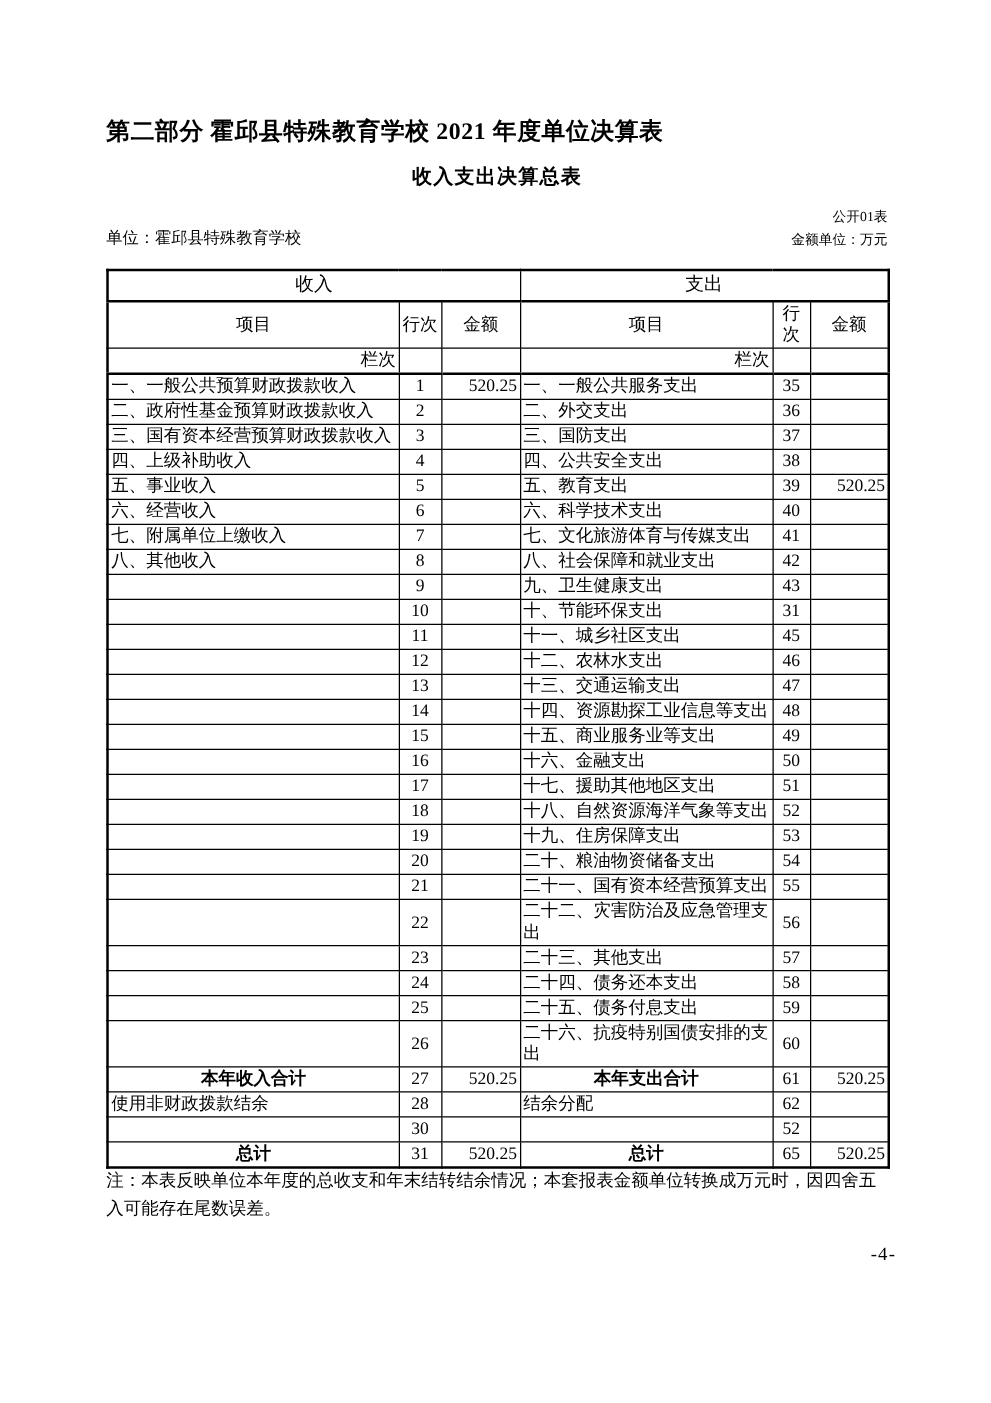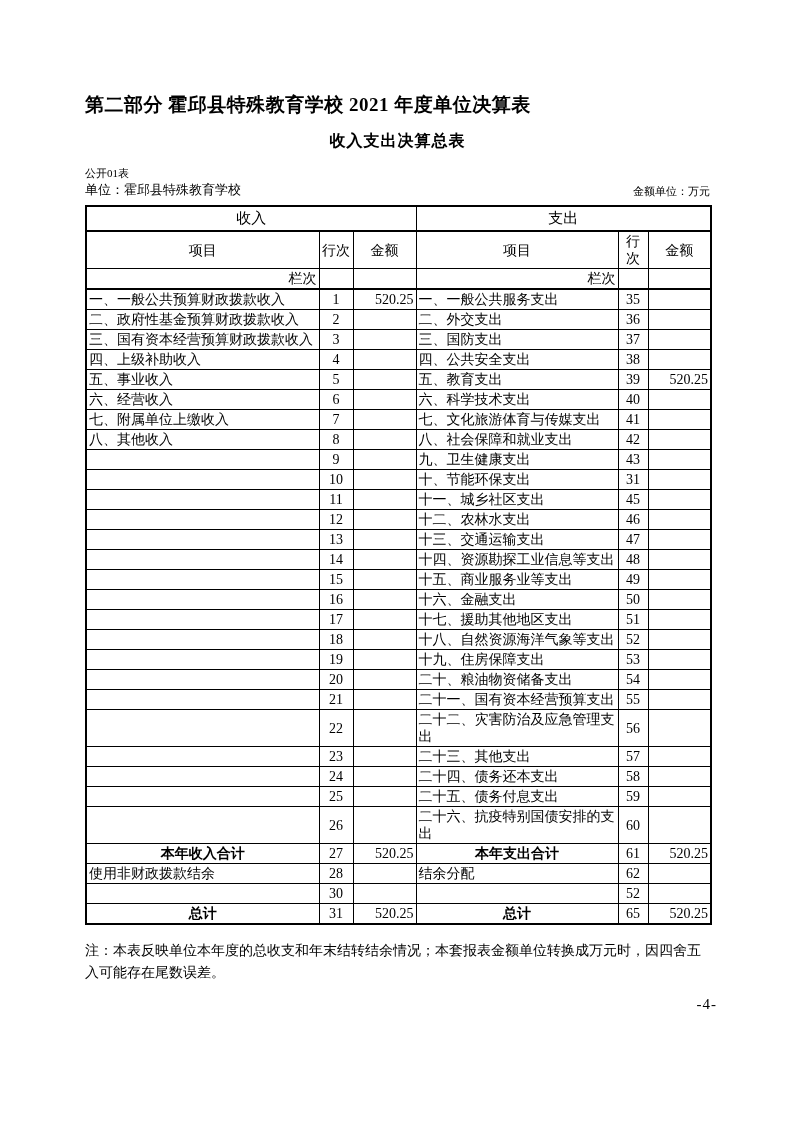--- a/index.html
+++ b/index.html
@@ -26,28 +26,29 @@
   }
   .subtitle {
     margin-top: 13px;
     text-align: center;
     font-size: 16px;
     font-weight: bold;
     letter-spacing: 1px;
   }
   .form-code {
     margin-top: 14px;
+    text-align: right;
     font-size: 11px;
   }
   .meta-row {
     display: flex;
     justify-content: space-between;
     align-items: flex-end;
     margin-top: 0px;
-    margin-bottom: 6px;
+    margin-bottom: 16px;
   }
   .meta-unit { font-size: 13px; }
   .meta-amount-unit { font-size: 11px; }
 
   table.acc {
     border-collapse: collapse;
     table-layout: fixed;
     width: 625px;
     border: 2px solid #000;
     padding-left: 20px;
@@ -74,21 +75,21 @@
     text-align: right;
     border-bottom: 2px solid #000;
   }
   tbody.rows td { height: 20px; }
   td.item { text-align: left; word-break: break-all; }
   td.line { text-align: center; }
   td.amount { text-align: right; padding-right: 1px; }
   tr.em td.item { font-weight: bold; text-align: center; }
 
   .note {
-    margin-top: 15px;
+    margin-top: 0;
     font-size: 14px;
     line-height: 22px;
     text-align: left;
   }
   .page-number {
     position: absolute;
     top: 996px;
     right: 76px;
     font-size: 15px;
     letter-spacing: 1px;

